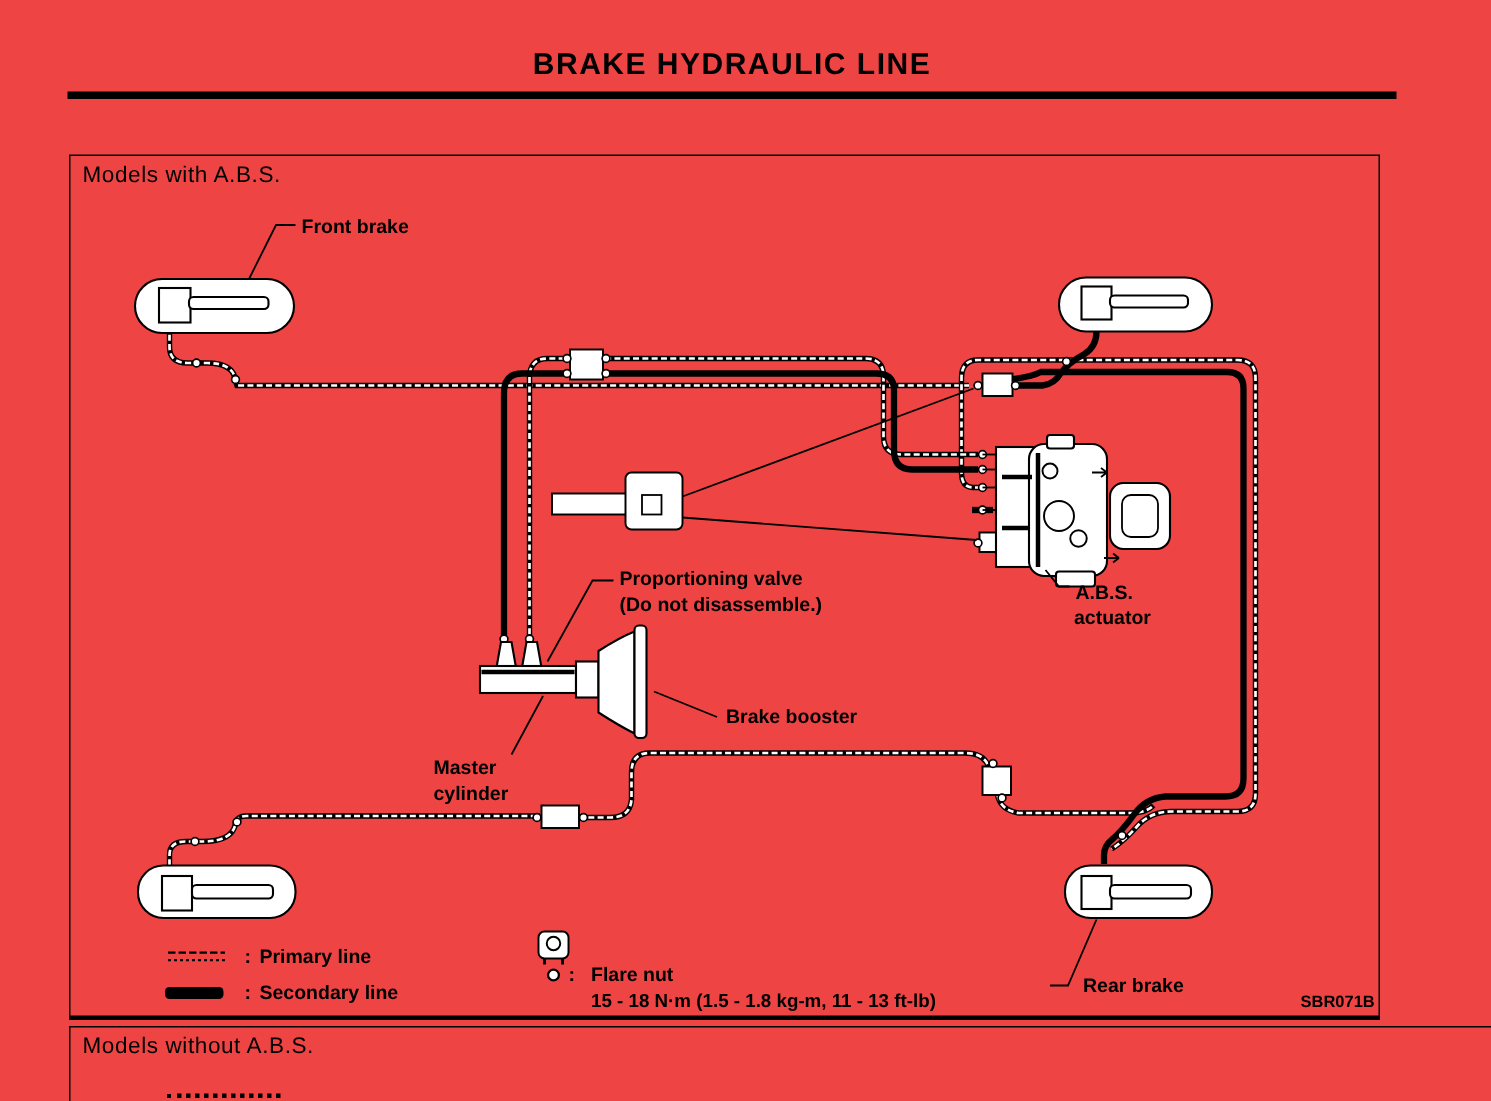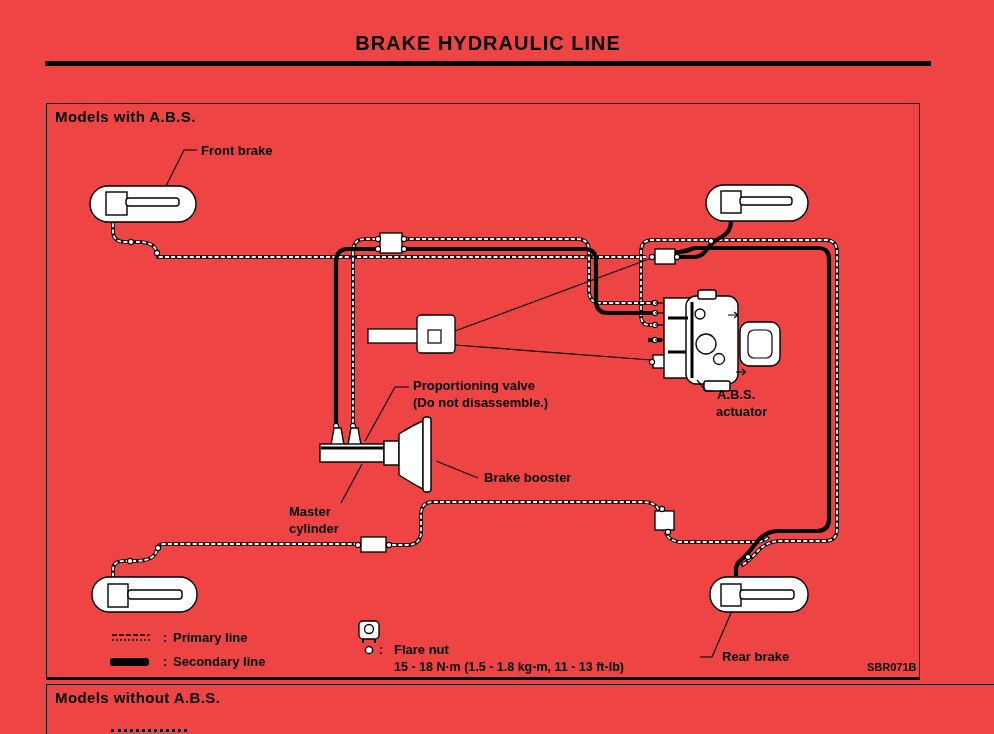--- a/index.html
+++ b/index.html
@@ -10,21 +10,21 @@
   }
   .title{
     position:absolute;left:45px;top:32px;width:886px;text-align:center;
     font-size:20px;font-weight:bold;letter-spacing:1px;margin:0;
   }
   .title-rule{position:absolute;left:45px;top:61px;width:886px;height:5px;background:#000;}
   .panel{position:absolute;border:1.6px solid #000;box-sizing:border-box;background:transparent;}
   .panel-main{left:46px;top:103px;width:874px;height:577px;border-bottom-width:3px;}
   .panel-bottom{left:46px;top:684px;width:952px;height:50px;border-bottom:none;}
   .panel-heading{
-    position:absolute;left:8px;top:4px;font-size:15px;font-weight:bold;letter-spacing:.4px;
+    position:absolute;left:8px;top:4px;font-size:15px;font-weight:normal;letter-spacing:.4px;
   }
   .stub{position:absolute;left:64px;top:44px;width:76px;border-top:3px dotted #000;}
   svg.diagram{position:absolute;left:0;top:0;}
   
   .po{stroke:#000;stroke-width:3.6;fill:none;}
   .pi{stroke:#fff;stroke-width:1.8;fill:none;stroke-dasharray:4 2.2;}
   .thick{stroke:#000;stroke-width:4.2;fill:none;}
   .part{stroke:#000;stroke-width:1.4;fill:#fff;}
   .hollow{stroke:#000;stroke-width:1.3;fill:#fff;}
   .nut{stroke:#000;stroke-width:1.1;fill:#fff;}

